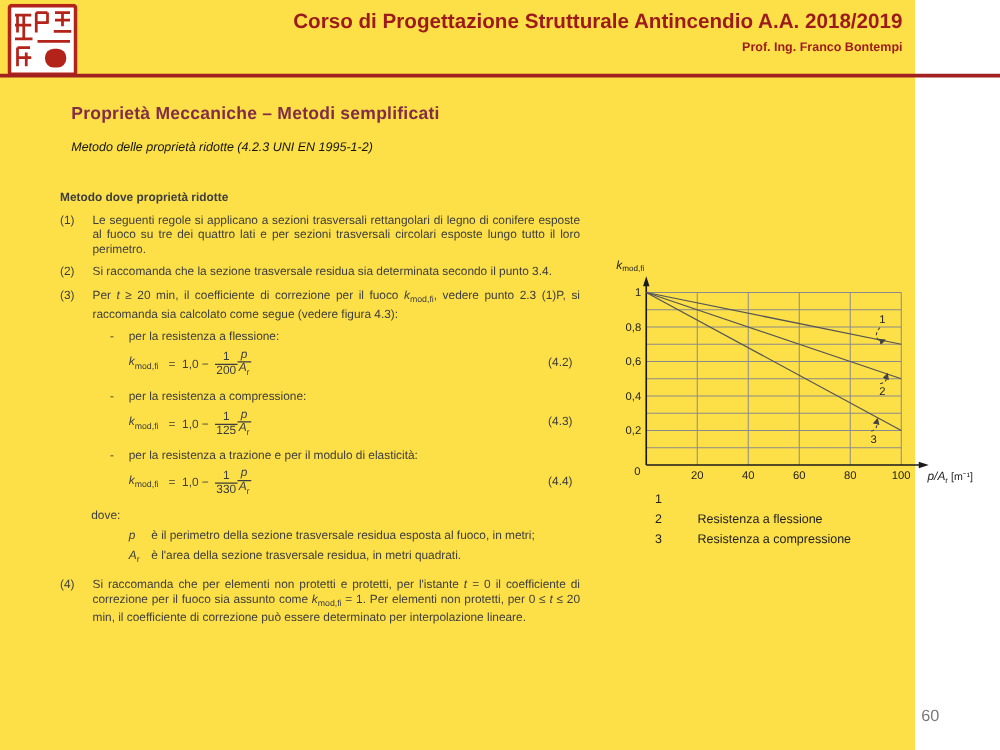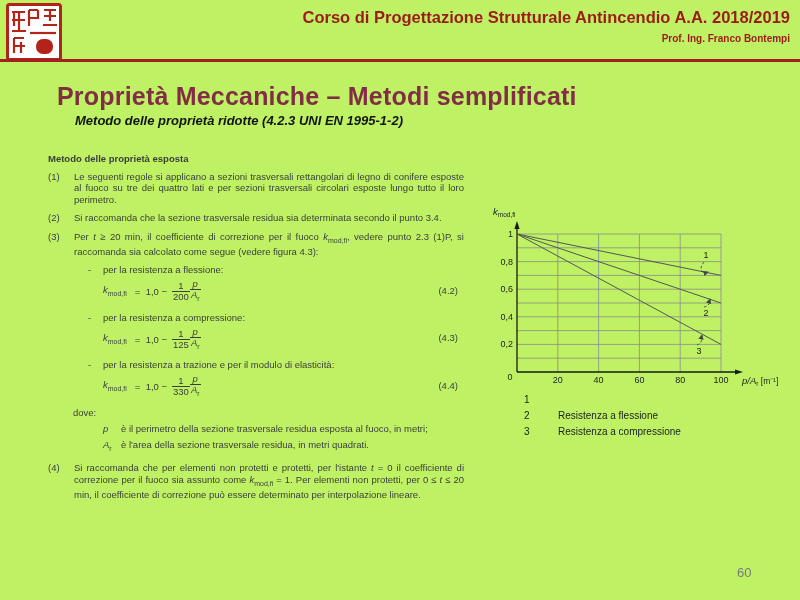--- a/index.html
+++ b/index.html
@@ -1,26 +1,26 @@
 <!DOCTYPE html>
 <html><head>
 <meta charset="utf-8">
 <style>
   html,body{margin:0;padding:0;background:#fff;}
   body{width:800px;height:600px;overflow:hidden;font-family:"Liberation Sans",sans-serif;}
-  .slide{position:relative;width:800px;height:600px;background:#bef264;}
+  .slide{position:relative;width:732px;height:600px;background:#fde047;}
 
   .hdr{position:absolute;top:6px;right:10px;text-align:right;color:#9c1a1c;font-weight:bold;}
   .hdr .l1{font-size:16.5px;line-height:23px;}
   .hdr .l2{font-size:10px;line-height:20px;}
   .rule{position:absolute;left:0;top:59px;width:800px;height:3px;background:#a32021;}
   .seal{position:absolute;left:6px;top:3px;}
 
-  .title{position:absolute;left:57px;top:82px;font-size:25px;font-weight:bold;color:#822d46;letter-spacing:.2px;}
-  .subtitle{position:absolute;left:75px;top:113px;font-size:13px;font-weight:bold;font-style:italic;color:#141414;}
+  .title{position:absolute;left:57px;top:82px;font-size:14px;font-weight:bold;color:#822d46;letter-spacing:.2px;}
+  .subtitle{position:absolute;left:57px;top:113px;font-size:10px;font-weight:normal;font-style:italic;color:#141414;}
 
   .doc{position:absolute;left:48px;top:153px;width:416px;color:#3d3d3d;font-size:9.5px;line-height:11.5px;}
   .doc i{font-style:italic;}
   .doc sub{font-size:7px;}
   .dhead{font-weight:bold;margin-bottom:6px;}
   .clause{display:flex;margin-bottom:7px;}
   .clause .cnum{width:26px;flex:none;}
   .clause .ctext{flex:1;text-align:justify;}
   .bullet{display:flex;margin:6px 0 2px 40px;}
   .bullet .dash{width:15px;flex:none;}
@@ -64,21 +64,21 @@
   <div class="hdr">
     <div class="l1">Corso di Progettazione Strutturale Antincendio A.A. 2018/2019</div>
     <div class="l2">Prof. Ing. Franco Bontempi</div>
   </div>
   <div class="rule"></div>
 
   <div class="title">Proprietà Meccaniche – Metodi semplificati</div>
   <div class="subtitle">Metodo delle proprietà ridotte (4.2.3 UNI EN 1995-1-2)</div>
 
   <div class="doc">
-    <div class="dhead">Metodo delle proprietà esposta</div>
+    <div class="dhead">Metodo dove proprietà ridotte</div>
 
     <div class="clause">
       <span class="cnum">(1)</span>
       <span class="ctext">Le seguenti regole si applicano a sezioni trasversali rettangolari di legno di conifere esposte al fuoco su tre dei quattro lati e per sezioni trasversali circolari esposte lungo tutto il loro perimetro.</span>
     </div>
     <div class="clause">
       <span class="cnum">(2)</span>
       <span class="ctext">Si raccomanda che la sezione trasversale residua sia determinata secondo il punto 3.4.</span>
     </div>
     <div class="clause">

